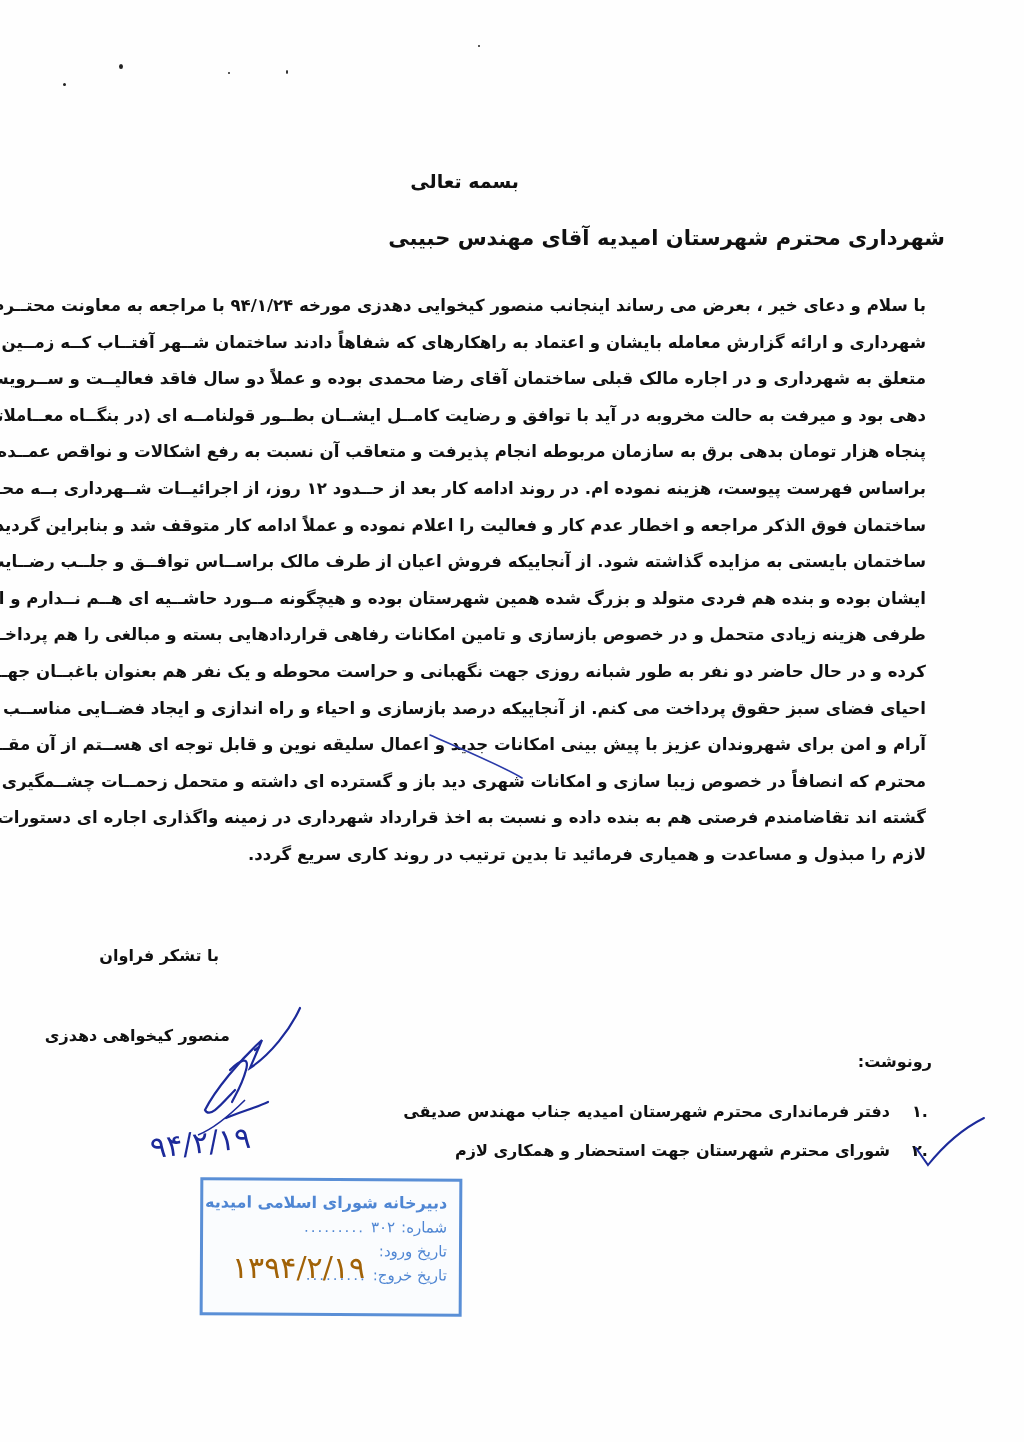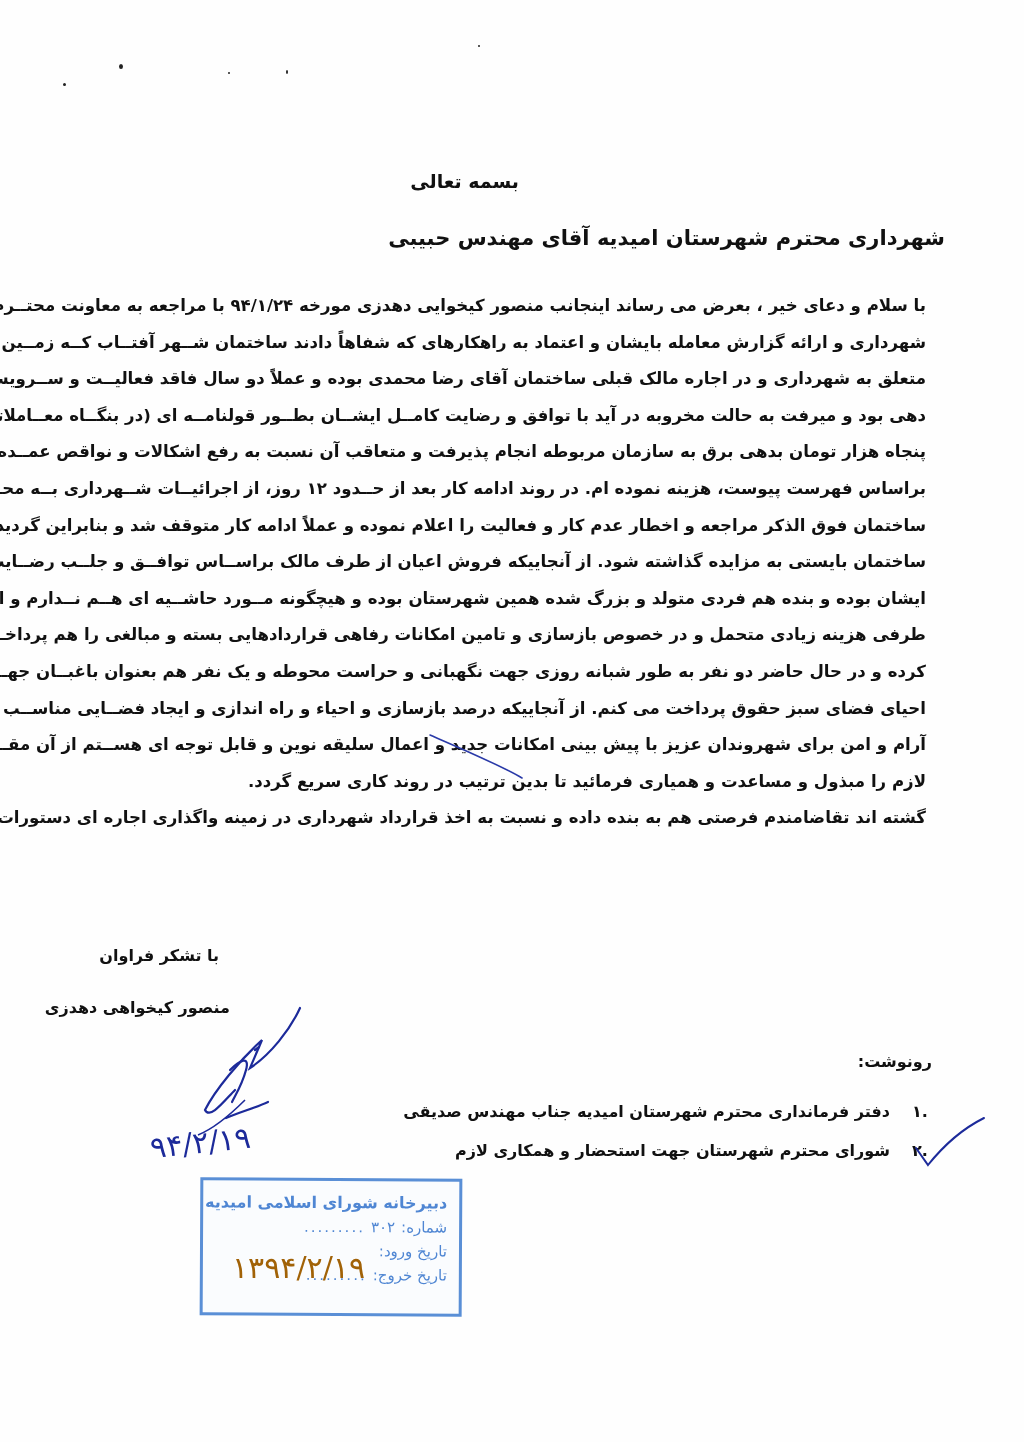--- a/index.html
+++ b/index.html
@@ -16,21 +16,21 @@
     #basmala { top: 170px; right: 505px; font-size: 19px; }
     #recipient { top: 226px; right: 79px; font-size: 21px; }
     .body-text {
       position: absolute; top: 288px; left: 126px; width: 800px;
       font-size: 16.6px; font-weight: bold; line-height: 36.6px;
       text-align: justify; text-align-last: right;
     }
     .body-line { display: block; white-space: nowrap; height: 36.6px; text-align: right; }
     .closing { position: absolute; font-size: 16px; font-weight: bold; white-space: nowrap; }
     #thanks { top: 946px; right: 805px; }
-    #sender { top: 998px; right: 794px; }
+    #sender { top: 1026px; right: 794px; }
     #cc-label { top: 1052px; right: 92px; font-size: 16px; font-weight: bold; position: absolute; }
     .cc-item { position: absolute; right: 92px; font-size: 16px; font-weight: bold; white-space: nowrap; display: flex; gap: 22px; }
     .cc-item .num { min-width: 20px; text-align: left; }
     #cc1 { top: 1102px; }
     #cc2 { top: 1141px; }
     .stamp {
       position: absolute; left: 200px; top: 1178px; width: 262px; height: 138px;
       border: 3px solid #5a8fd6; color: #4f86d3; box-sizing: border-box;
       font-size: 15px; padding: 10px 12px; line-height: 24px; transform: rotate(0.3deg);
       background: rgba(230,240,255,0.15);
@@ -63,22 +63,23 @@
     <span class="body-line">دهی بود و میرفت به حالت مخروبه در آید با توافق و رضایت کامــل ایشــان بطــور قولنامــه ای (در بنگــاه معــاملاتی)</span>
     <span class="body-line">پنجاه هزار تومان بدهی برق به سازمان مربوطه انجام پذیرفت و متعاقب آن نسبت به رفع اشکالات و نواقص عمــده آن</span>
     <span class="body-line">براساس فهرست پیوست، هزینه نموده ام. در روند ادامه کار بعد از حــدود ۱۲ روز، از اجرائیــات شــهرداری بــه محــل</span>
     <span class="body-line">ساختمان فوق الذکر مراجعه و اخطار عدم کار و فعالیت را اعلام نموده و عملاً ادامه کار متوقف شد و بنابراین گردید که</span>
     <span class="body-line">ساختمان بایستی به مزایده گذاشته شود. از آنجاییکه فروش اعیان از طرف مالک براســاس توافــق و جلــب رضــایت</span>
     <span class="body-line">ایشان بوده و بنده هم فردی متولد و بزرگ شده همین شهرستان بوده و هیچگونه مــورد حاشــیه ای هــم نــدارم و از</span>
     <span class="body-line">طرفی هزینه زیادی متحمل و در خصوص بازسازی و تامین امکانات رفاهی قراردادهایی بسته و مبالغی را هم پرداخــت</span>
     <span class="body-line">کرده و در حال حاضر دو نفر به طور شبانه روزی جهت نگهبانی و حراست محوطه و یک نفر هم بعنوان باغبــان جهــت</span>
     <span class="body-line">احیای فضای سبز حقوق پرداخت می کنم. از آنجاییکه درصد بازسازی و احیاء و راه اندازی و ایجاد فضــایی مناســب و</span>
     <span class="body-line">آرام و امن برای شهروندان عزیز با پیش بینی امکانات جدید و اعمال سلیقه نوین و قابل توجه ای هســتم از آن مقــام</span>
+    <span class="body-line">محترم که انصافاً در خصوص زیبا سازی و امکانات شهری دید باز و گسترده ای داشته و متحمل زحمــات چشــمگیری</span>
+    <span class="body-line">گشته اند تقاضامندم فرصتی هم به بنده داده و نسبت به اخذ قرارداد شهرداری در زمینه واگذاری اجاره ای دستورات</span>
     <span class="body-line">لازم را مبذول و مساعدت و همیاری فرمائید تا بدین ترتیب در روند کاری سریع گردد.</span>
-    <span class="body-line">گشته اند تقاضامندم فرصتی هم به بنده داده و نسبت به اخذ قرارداد شهرداری در زمینه واگذاری اجاره ای دستورات</span>
   </div>
 
   <div id="thanks" class="closing rtl">با تشکر فراوان</div>
   <div id="sender" class="closing rtl">منصور کیخواهی دهدزی</div>
 
   <div id="cc-label" class="rtl">رونوشت:</div>
   <div id="cc1" class="cc-item rtl">
     <span class="num">.۱</span>
     <span>دفتر فرمانداری محترم شهرستان امیدیه جناب مهندس صدیقی</span>
   </div>

